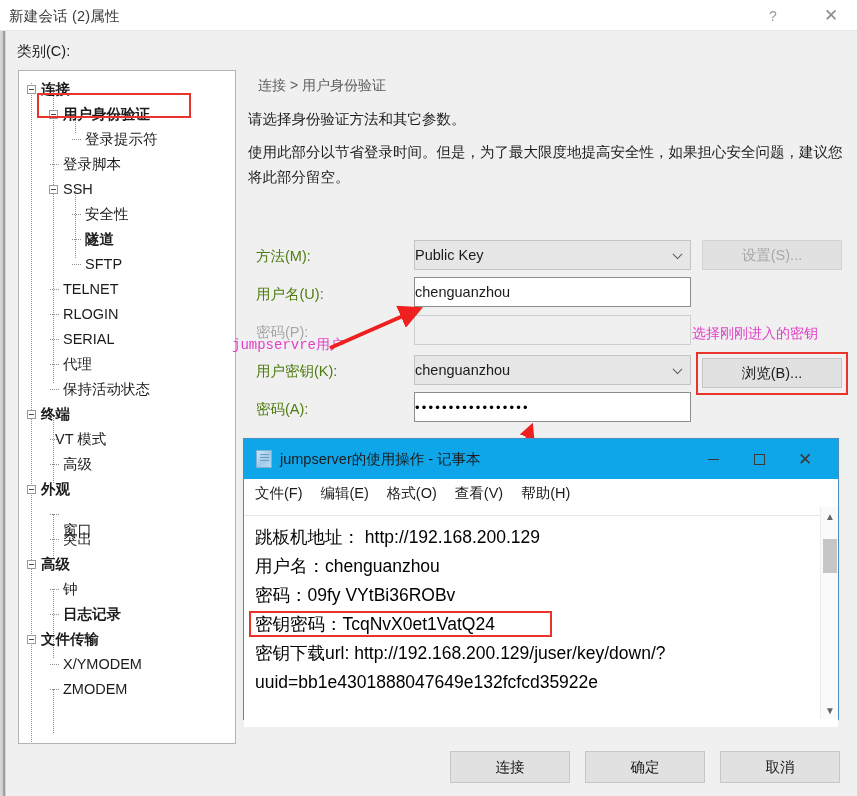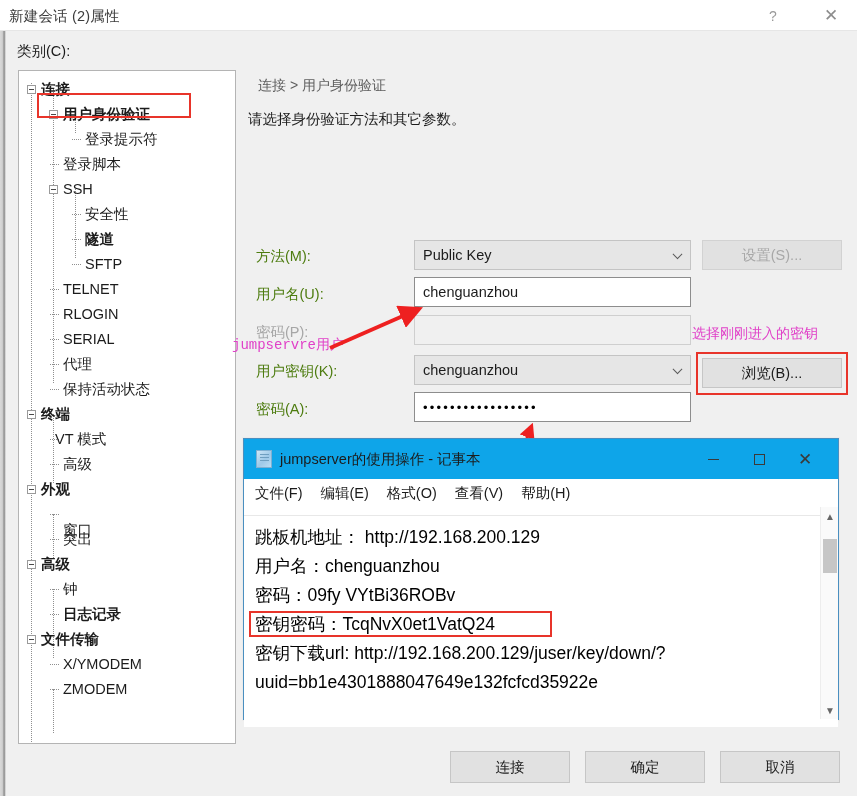--- a/index.html
+++ b/index.html
@@ -128,21 +128,20 @@
   .row-label {
     position: absolute; left: 256px;
     font-size: 14.5px; color: #4d7c0f;
   }
   .row-label.dim { color: #a6a6a6; }
 
   .field {
     position: absolute; left: 414px; width: 277px; height: 30px;
     font-size: 14.5px; color: #1c1c1c;
     display: flex; align-items: center;
-    padding-left: 8px;
   }
   .field.text {
     background: #ffffff; border: 1px solid #8d8d8d;
   }
   .field.text.disabled { background: #f0f0f0; border: 1px solid #cfcfcf; }
   .field.combo {
     background: #e6e6e6; border: 1px solid #c4c4c4;
   }
   .chev {
     position: absolute; right: 9px; top: 50%;
@@ -409,20 +408,21 @@
         </div>
         <div class="tree-node" style="height: 25px;">
           <span class="tick" style="left: 31px; top: 12px; width: 9px;"></span>
           <span class="lbl" style="position: absolute; left: 44px;">ZMODEM</span>
         </div>
       </div>
   </div>
 
   <div class="breadcrumb">连接 &gt; 用户身份验证</div>
   <div class="desc1">请选择身份验证方法和其它参数。</div>
+  <div class="desc2">使用此部分以节省登录时间。但是，为了最大限度地提高安全性，如果担心安全问题，建议您将此部分留空。</div>
 
   <div class="row-label" style="top:247px">方法(M):</div>
   <div class="field combo" style="top:240px">
     <span>Public Key</span>
     <span class="chev"></span>
   </div>
   <div class="side-btn disabled" style="top:240px">设置(S)...</div>
 
   <div class="row-label" style="top:285px">用户名(U):</div>
   <div class="field text" style="top:277px">

